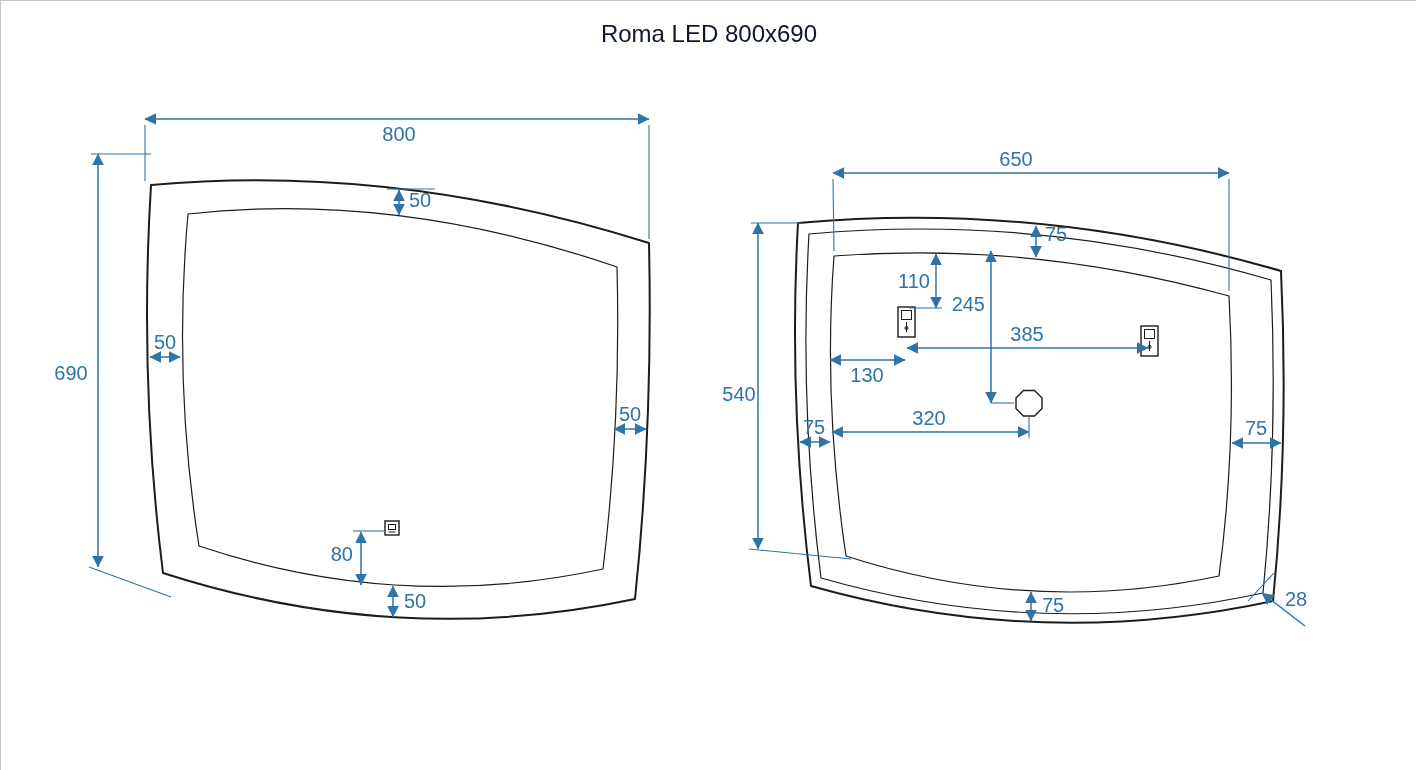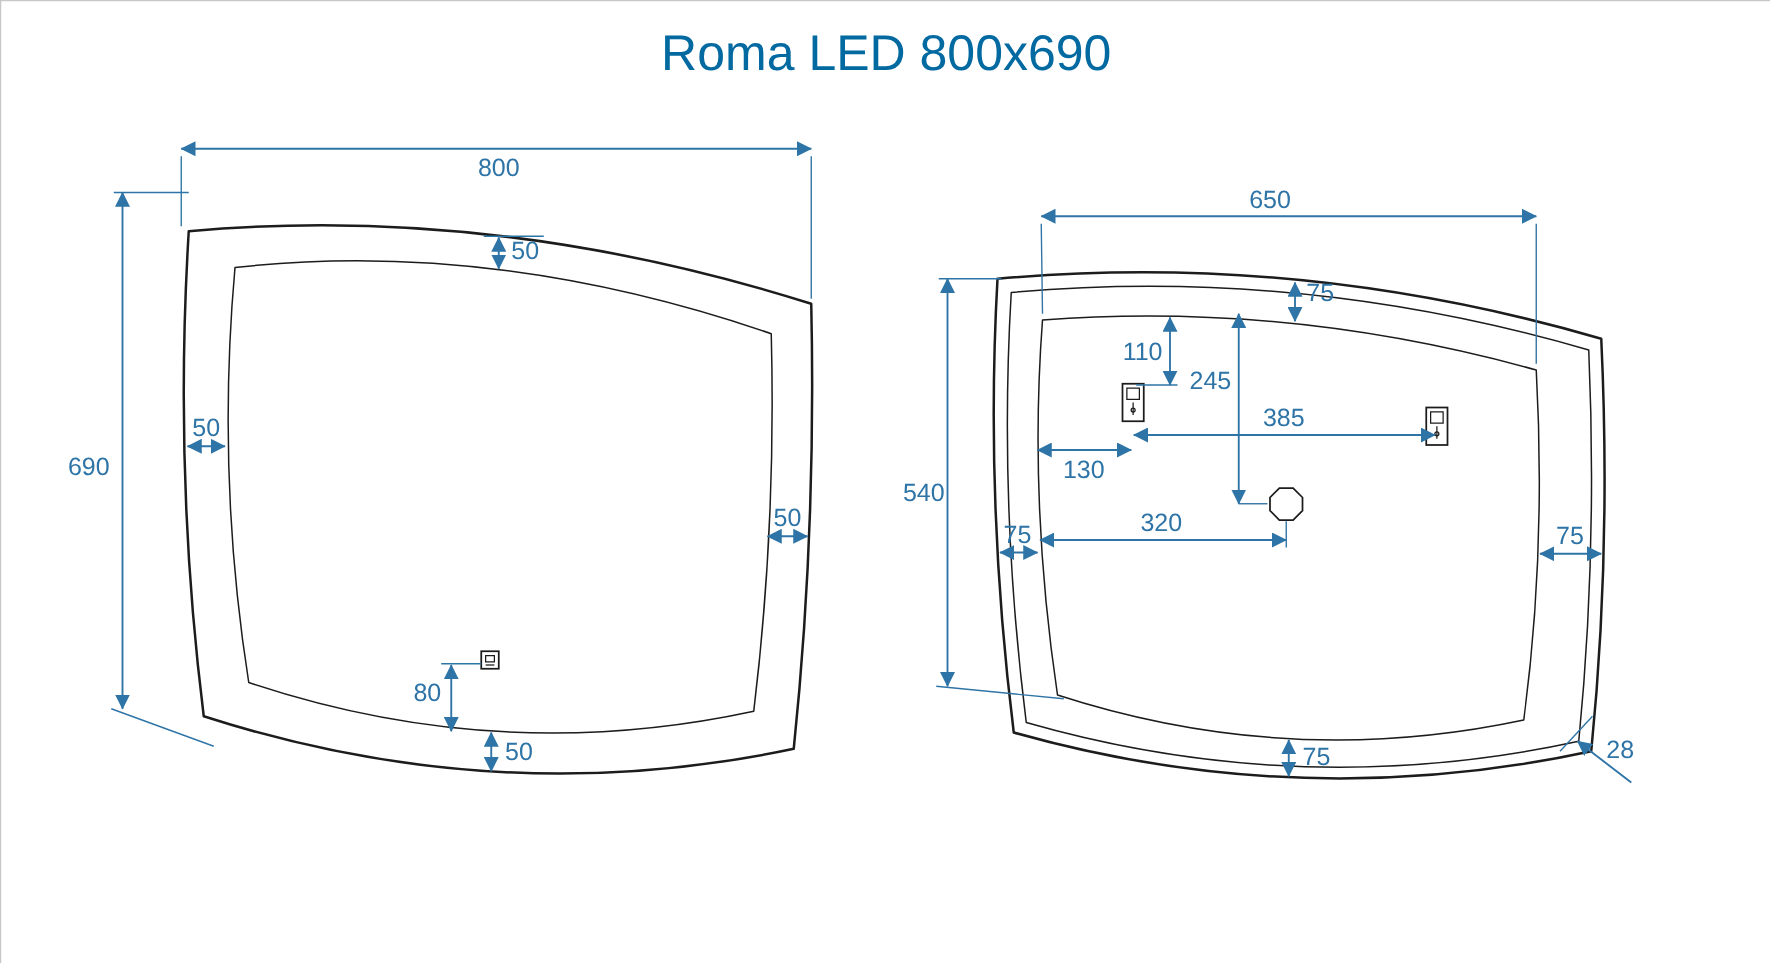--- a/index.html
+++ b/index.html
@@ -1,20 +1,20 @@
 <!DOCTYPE html>
 <html style="--dim-color: #2e74a6; --line-color: #1c1c1c; --bg: #ffffff;"><head>
 <meta charset="utf-8">
 <style>
   :root { --dim-color:#2e74a6; --line-color:#1c1c1c; --bg:#ffffff; }
   html,body{margin:0;padding:0;background:#ffffff;}
   .canvas{position:relative;width:1416px;height:770px;background:var(--bg);
           border:1px solid #c8c8c8;font-family:"Liberation Sans",sans-serif;overflow:hidden;}
   .title{position:absolute;top:20px;left:0;width:100%;text-align:center;
-         font-size:40px;line-height:1.1;color:#0369a1;}
+         font-size:24px;line-height:1.1;color:#0f172a;}
   .drawing{position:absolute;left:0;top:0;}
   .outline{fill:none;stroke:var(--line-color);stroke-width:2;stroke-linejoin:round;}
   .outline-thin{fill:none;stroke:var(--line-color);stroke-width:1.2;stroke-linejoin:round;}
   .dim{stroke:var(--dim-color);stroke-width:1.5;fill:none;}
   .ext{stroke:var(--dim-color);stroke-width:1.1;fill:none;}
   .dim-text{fill:var(--dim-color);font-size:20px;font-family:"Liberation Sans",sans-serif;}
   #arrow path{fill:var(--dim-color);}
   .hw{fill:#ffffff;stroke:var(--line-color);stroke-width:1.4;}
   .hw-detail{fill:none;stroke:var(--line-color);stroke-width:1;}
 </style>

